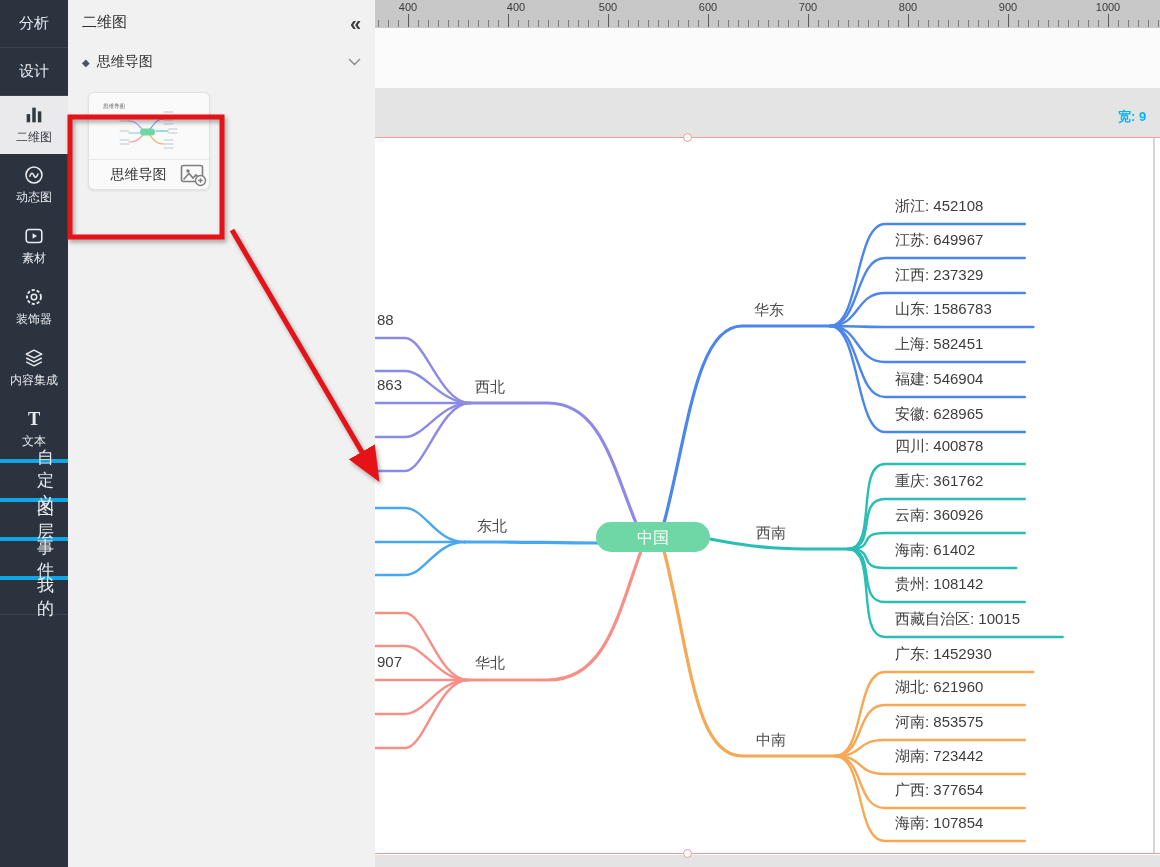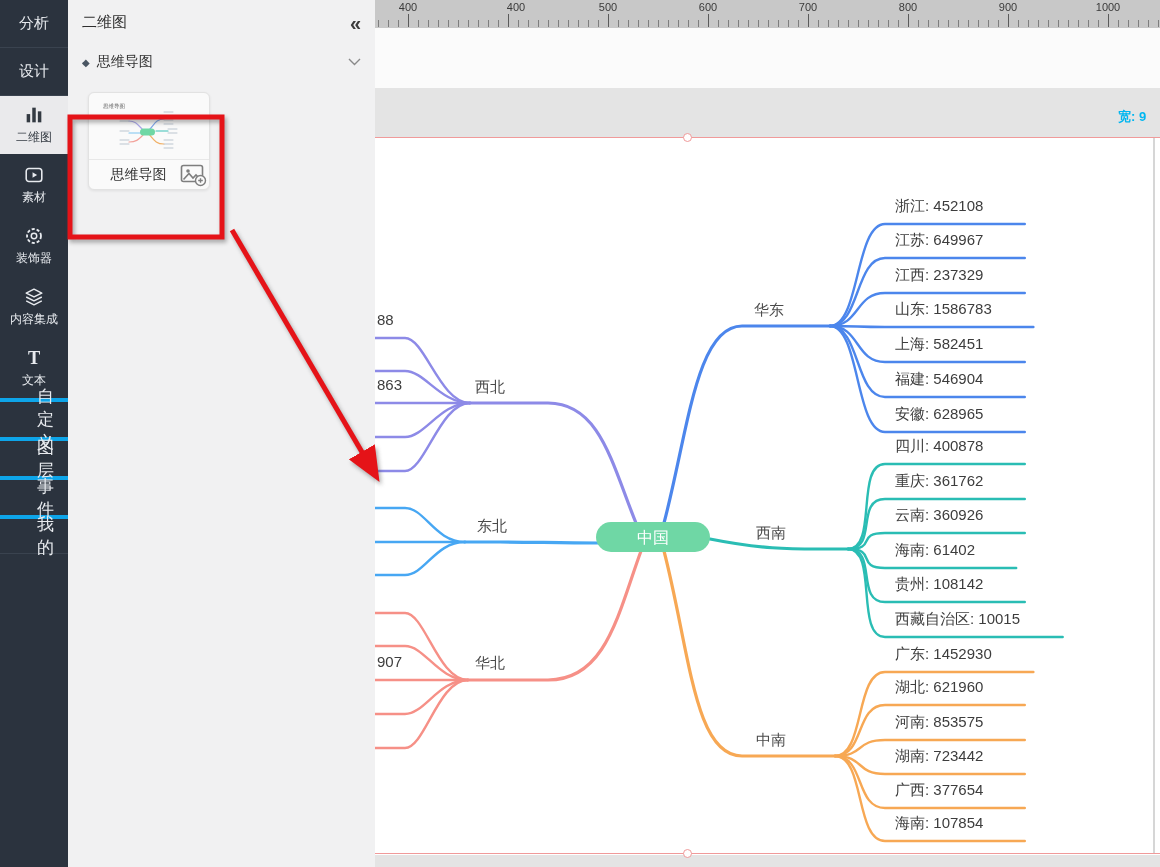--- a/index.html
+++ b/index.html
@@ -75,20 +75,29 @@
         <span class="sb-ic">
           <svg viewBox="0 0 24 24">
             <g fill="currentColor">
               <rect x="4" y="11" width="3.8" height="9"></rect>
               <rect x="10.1" y="4" width="3.8" height="16"></rect>
               <rect x="16.2" y="8" width="3.8" height="12"></rect>
             </g>
           </svg>
         </span>
         <span>二维图</span>
+      </div>
+      <div class="sb-item icon-item">
+        <span class="sb-ic">
+          <svg viewBox="0 0 24 24" fill="none" stroke="currentColor" stroke-width="1.7">
+            <circle cx="12" cy="12" r="8.7"></circle>
+            <path d="M7.2 13.8c1.6-4.4 3.3-4.9 4.6-1.4 1.2 3.2 2.9 2.7 4.8-2"></path>
+          </svg>
+        </span>
+        <span>动态图</span>
       </div>
       <div class="sb-item icon-item">
         <span class="sb-ic">
           <svg viewBox="0 0 24 24">
             <rect x="3.5" y="5" width="17" height="14" rx="3" fill="none" stroke="currentColor" stroke-width="1.7"></rect>
             <path d="M10.4 9.1v5.8l5-2.9z" fill="currentColor"></path>
           </svg>
         </span>
         <span>素材</span>
       </div>

